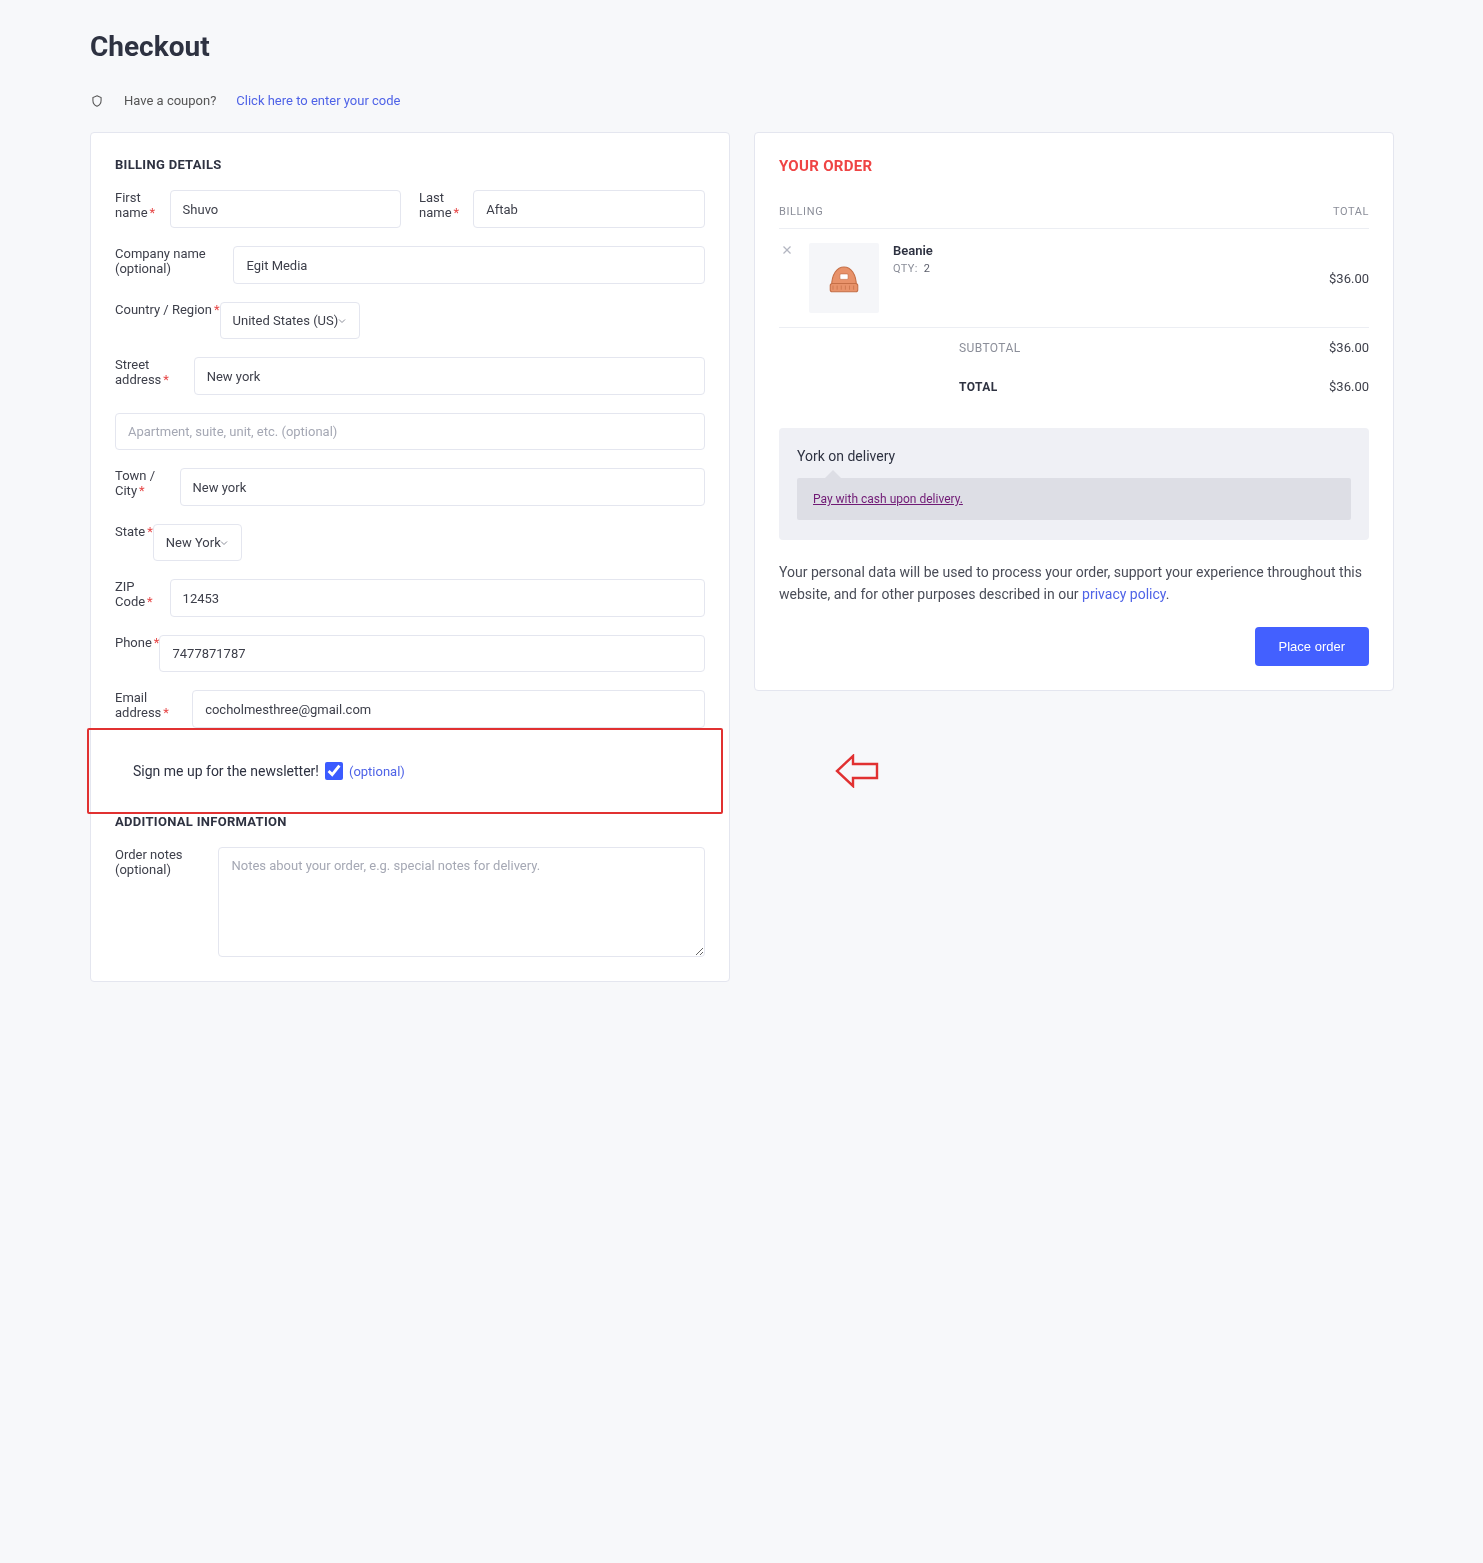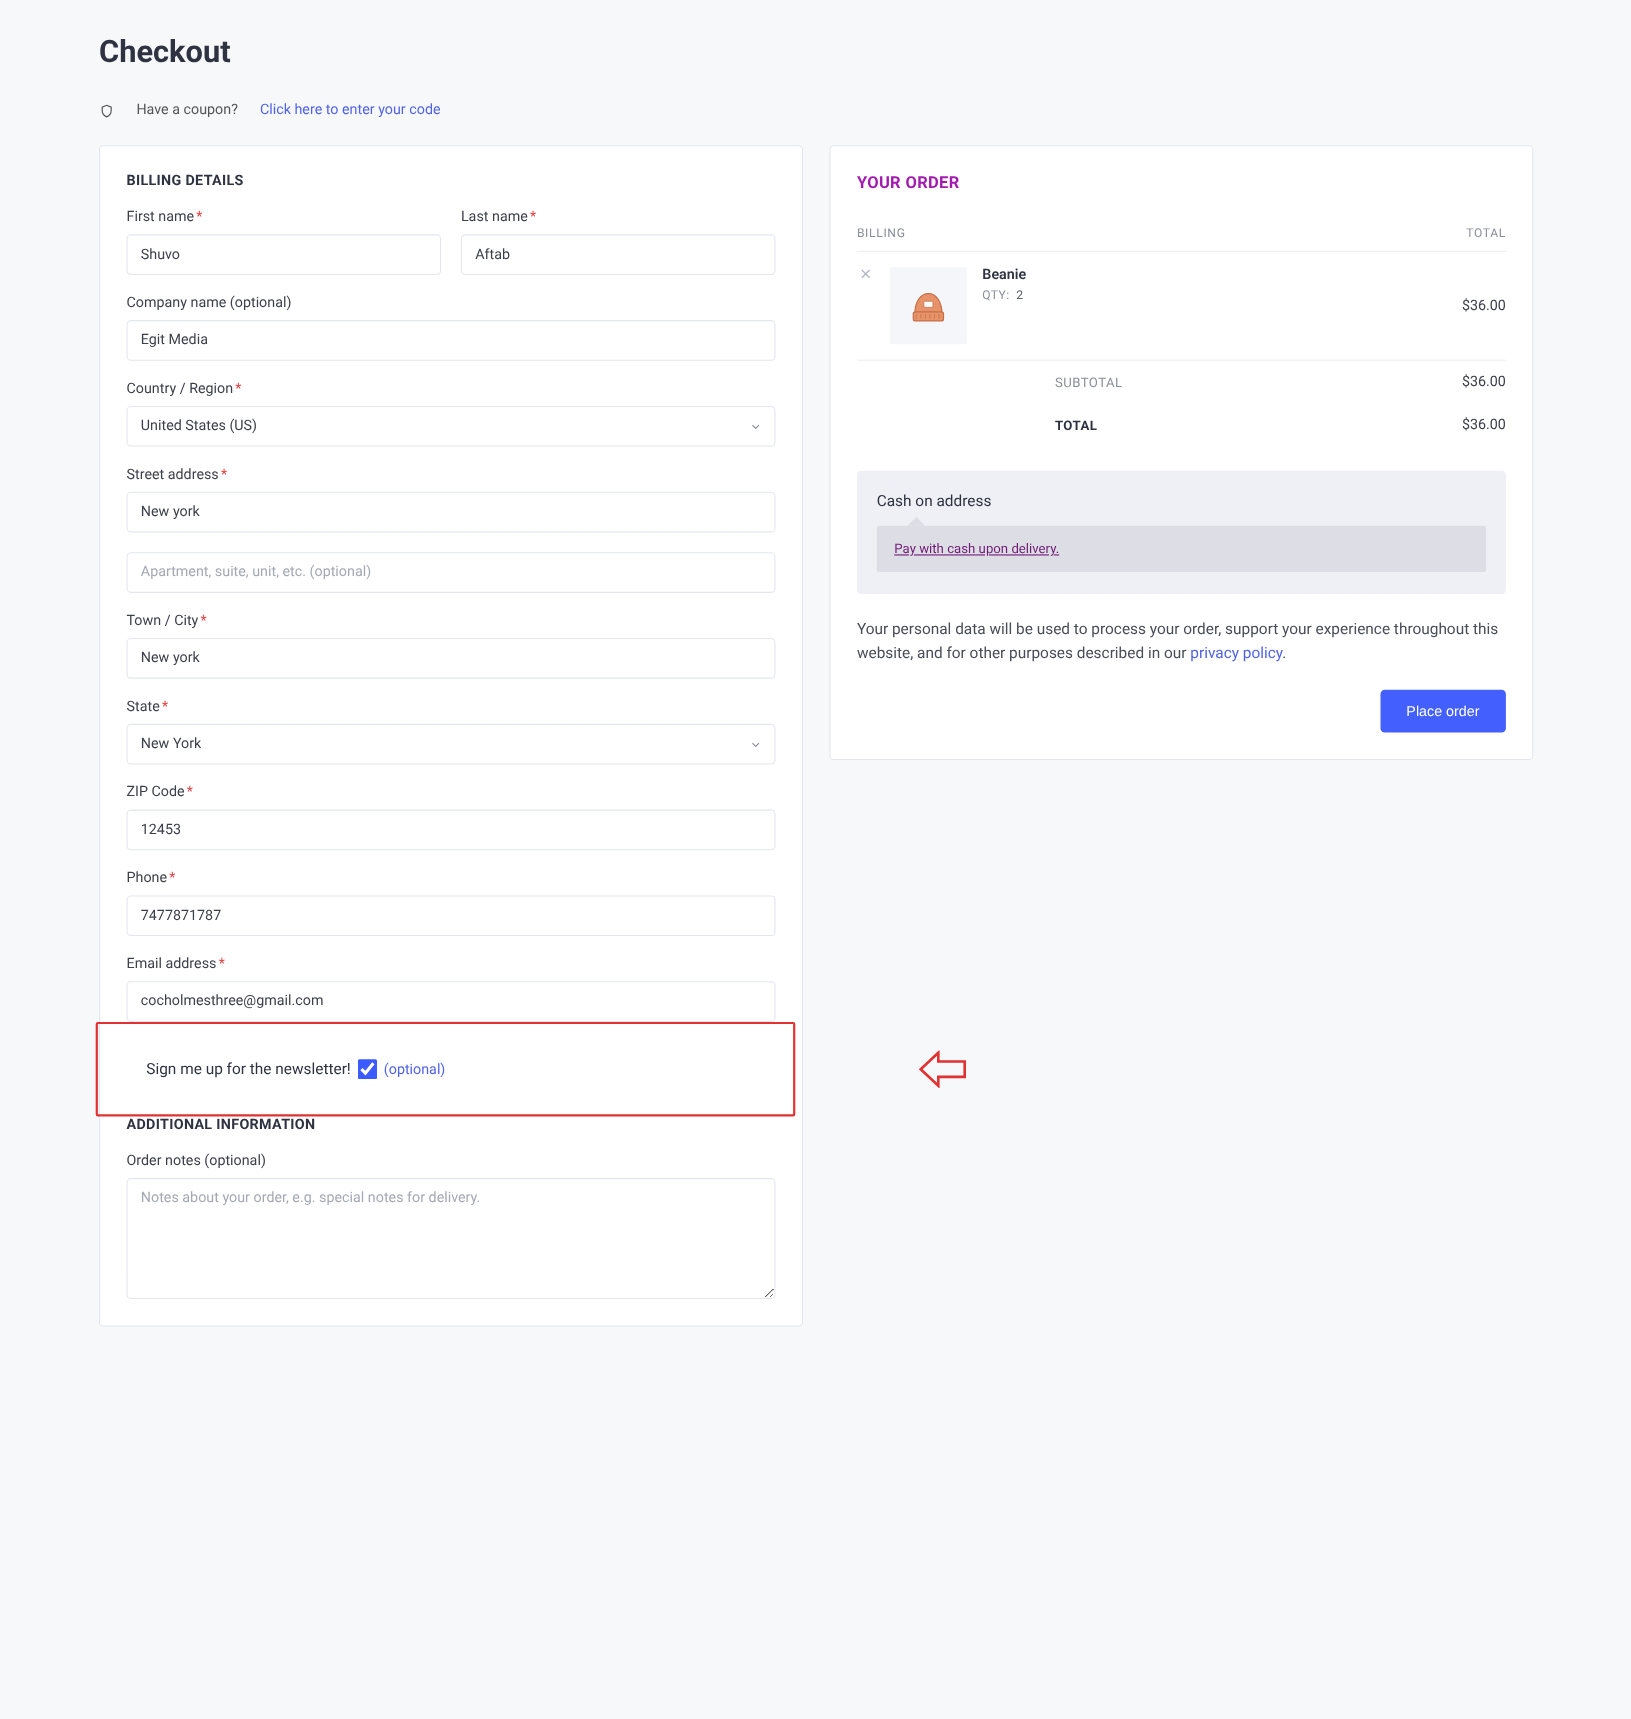--- a/index.html
+++ b/index.html
@@ -21,21 +21,21 @@
     .card {
       background: #fff; border: 1px solid #e4e6ef; border-radius: 4px; padding: 24px;
     }
     .left-card { flex: 0 0 640px; }
     .right-card { flex: 0 0 640px; }
     .section-heading {
       font-size: 13px; font-weight: 700; letter-spacing: 0.3px;
       color: #2e3241; margin-bottom: 18px; text-transform: uppercase;
     }
     .form-row { display: flex; gap: 18px; margin-bottom: 18px; }
-    .form-group { flex: 1; display: flex; flex-direction: column; }
+    .form-group { flex: 1; display: flex; flex-direction: row; }
     .form-group.full { width: 100%; }
     label.field-label {
       font-size: 13px; color: #3d3f4a; margin-bottom: 8px; font-weight: 400;
     }
     .required { color: #e64545; margin-left: 2px; }
     input[type="text"], input[type="email"], select, textarea {
       width: 100%; border: 1px solid #e4e6ef; border-radius: 4px;
       padding: 10px 12px; font-size: 13px; color: #3d3f4a;
       background: #fff; font-family: inherit;
     }
@@ -59,21 +59,21 @@
     .highlight-box {
       border: 2px solid #e13131; border-radius: 2px; margin-left: -28px; margin-right: -18px;
       padding-left: 28px; padding-right: 18px;
     }
     .arrow-annot {
       position: absolute; left: 720px; top: 0;
     }
     .arrow-wrap { position: relative; }
     .order-heading {
       font-size: 15px; font-weight: 700; letter-spacing: 0.3px;
-      color: #a21caf; margin-bottom: 30px;
+      color: #ef4444; margin-bottom: 30px;
     }
     .order-head-row, .order-item-row, .order-total-row {
       display: flex; justify-content: space-between; align-items: center;
     }
     .order-head-row {
       font-size: 11px; letter-spacing: 0.6px; color: #8b8e99;
       padding-bottom: 10px; border-bottom: 1px solid #eceef3;
     }
     .order-item-row {
       padding: 14px 0; border-bottom: 1px solid #eceef3;
@@ -263,21 +263,21 @@
     <div class="order-total-row">
       <span class="lbl">SUBTOTAL</span>
       <span class="val">$36.00</span>
     </div>
     <div class="order-total-row">
       <span class="lbl strong">TOTAL</span>
       <span class="val">$36.00</span>
     </div>
 
     <div class="payment-box">
-      <div class="payment-title">Cash on address</div>
+      <div class="payment-title">York on delivery</div>
       <div class="payment-desc-wrap">
         <div class="payment-desc">Pay with cash upon delivery.</div>
       </div>
     </div>
 
     <div class="privacy-text">
       <span>Your personal data will be used to process your order, support your experience throughout this website, and for other purposes described in our </span><a href="#">privacy policy</a><span>.</span>
     </div>
 
     <div class="place-order-row">

